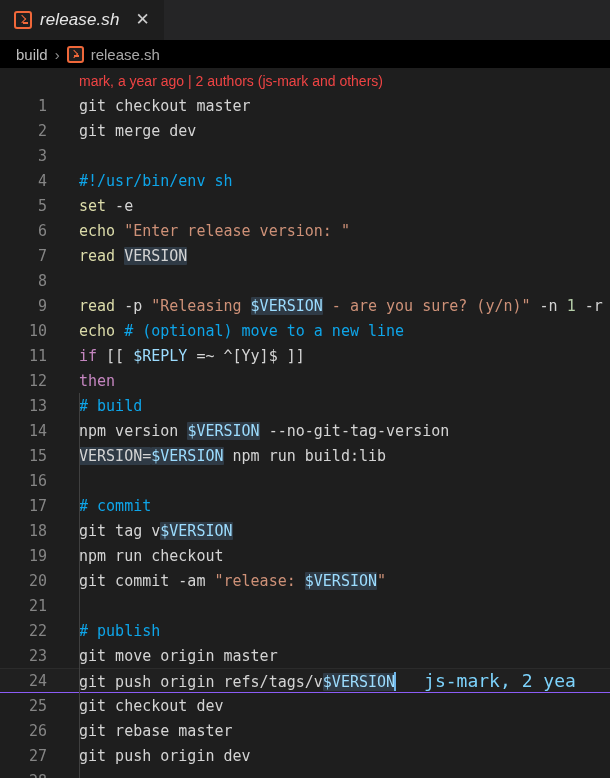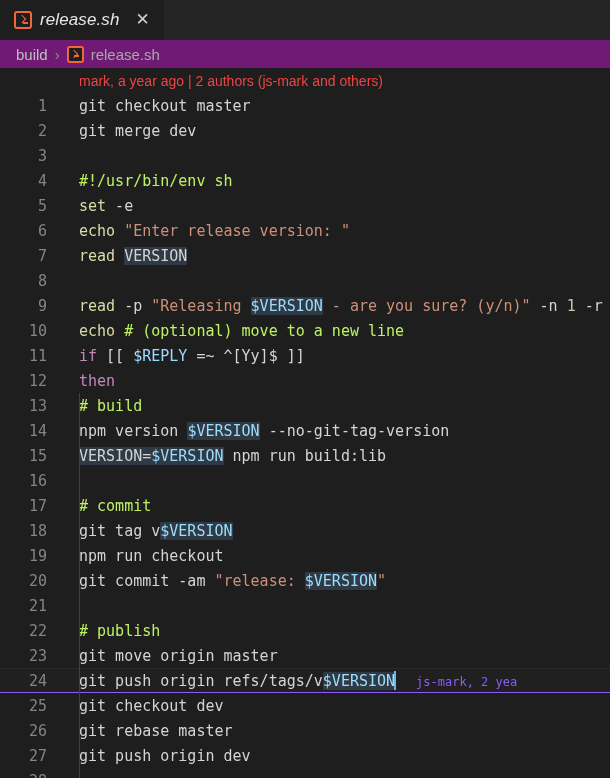--- a/index.html
+++ b/index.html
@@ -69,21 +69,21 @@
     position: absolute;
     right: 2.5px; bottom: 3.5px;
     width: 5px; height: 1.6px;
     background: #f0683a;
   }
   .shicon.small { width: 17px; height: 17px; }
 
   
   #breadcrumb {
     height: 28px;
-    background: #701a75;
+    background: #000000;
     display: flex;
     align-items: center;
     gap: 6px;
     padding-left: 16px;
     font-size: 15px;
     color: #a9a9a9;
     white-space: nowrap;
   }
   .crumb { color: #bfbfbf; }
   .crumb-sep { color: #8f8f8f; font-size: 15px; padding: 0 1px; }
@@ -150,41 +150,41 @@
     left: 79px;
     width: 1px;
     background: #404040;
     pointer-events: none;
   }
 
   
   .t-cmd   { color: #dcdcaa; }   
   .t-plain { color: #d4d4d4; }
   .t-str   { color: #ce9178; }
-  .t-cmt   { color: #bef264; margin-top: 29px; }
+  .t-cmt   { color: #0ea5e9; margin-top: 29px; }
   .t-kw    { color: #c586c0; }
   .t-var   { color: #9cdcfe; }
   .t-num   { color: #b5cea8; }
 
   .hl { background: #2f3a45; border-radius: 1px; }
 
   .cursor {
     display: inline-block;
     width: 2px;
     height: 19px;
     background: #6fb5e8;
     vertical-align: -4px;
     margin-left: -1px;
   }
 
   .inline-blame {
-    color: #8b5cf6;
+    color: #7dd3fc;
     font-family: "DejaVu Sans Mono", monospace;
-    font-size: 12px;
-    padding-left: 20px;
+    font-size: 18px;
+    padding-left: 28px;
   }
 </style>
 </head>
 <body>
 
 <div id="tabbar">
   <div class="tab">
     <span class="shicon"></span>
     <span class="tab-title">release.sh</span>
     <span class="tab-close">✕</span>

